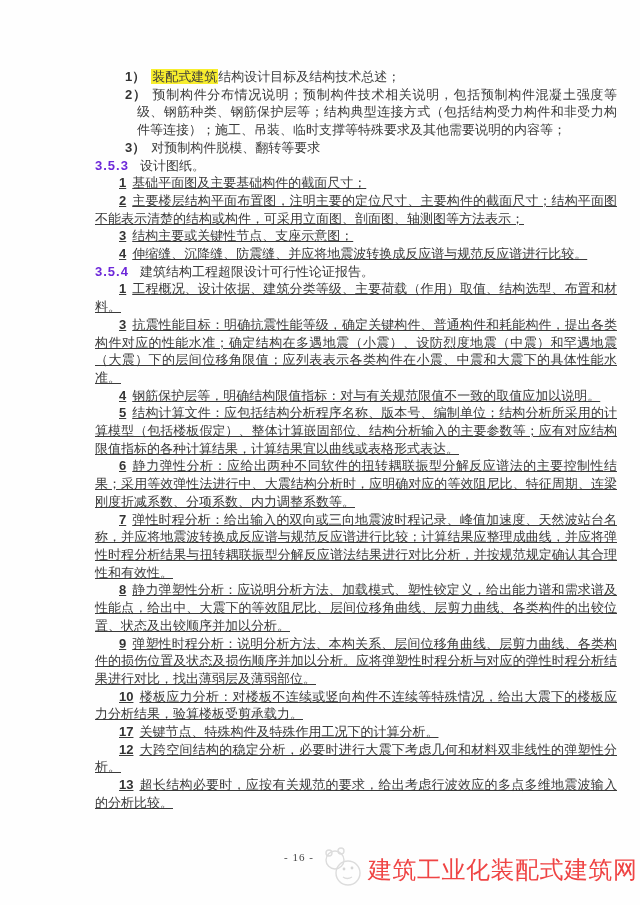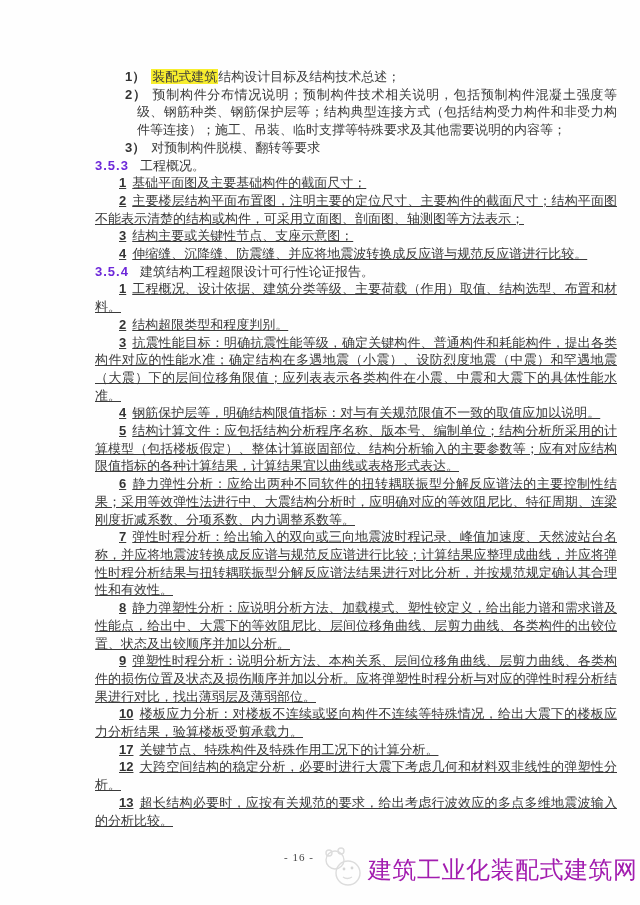--- a/index.html
+++ b/index.html
@@ -38,47 +38,46 @@
     position:absolute;left:284px;top:851px;width:60px;
     font-size:11px;color:#444;letter-spacing:1px;
   }
   .watermark{
     position:absolute;left:322px;top:846px;height:48px;
     display:flex;align-items:center;white-space:nowrap;
     pointer-events:none;
   }
   .wm-text{
     font-family:"Liberation Sans","DejaVu Sans",sans-serif;
-    font-size:24px;color:#a21caf;letter-spacing:0.5px;margin-left:2px;
+    font-size:24px;color:#ef4444;letter-spacing:0.5px;margin-left:2px;
   }
 </style>
 </head>
 <body>
 
 <div class="page">
 
   <div class="content">
 
     <p class="intro"><b class="mk">1）</b><span class="hl">装配式建筑</span><span>结构设计目标及结构技术总述；</span></p>
 
     <p class="intro"><b class="mk">2）</b><span>预制构件分布情况说明；预制构件技术相关说明，包括预制构件混凝土强度等级、钢筋种类、钢筋保护层等；结构典型连接方式（包括结构受力构件和非受力构件等连接）；施工、吊装、临时支撑等特殊要求及其他需要说明的内容等；</span></p>
 
     <p class="intro"><b class="mk">3）</b><span>对预制构件脱模、翻转等要求</span></p>
 
-    <p class="sect"><span class="sectnum">3.5.3</span><span>工程概况。</span></p>
+    <p class="sect"><span class="sectnum">3.5.3</span><span>设计图纸。</span></p>
 
     <p class="clause"><span class="num">1</span><span>基础平面图及主要基础构件的截面尺寸；</span></p>
     <p class="clause"><span class="num">2</span><span>主要楼层结构平面布置图，注明主要的定位尺寸、主要构件的截面尺寸；结构平面图不能表示清楚的结构或构件，可采用立面图、剖面图、轴测图等方法表示；</span></p>
     <p class="clause"><span class="num">3</span><span>结构主要或关键性节点、支座示意图；</span></p>
     <p class="clause"><span class="num">4</span><span>伸缩缝、沉降缝、防震缝、并应将地震波转换成反应谱与规范反应谱进行比较。</span></p>
 
     <p class="sect"><span class="sectnum">3.5.4</span><span>建筑结构工程超限设计可行性论证报告。</span></p>
 
     <p class="clause"><span class="num">1</span><span>工程概况、设计依据、建筑分类等级、主要荷载（作用）取值、结构选型、布置和材料。</span></p>
-    <p class="clause"><span class="num">2</span><span>结构超限类型和程度判别。</span></p>
     <p class="clause"><span class="num">3</span><span>抗震性能目标：明确抗震性能等级，确定关键构件、普通构件和耗能构件，提出各类构件对应的性能水准；确定结构在多遇地震（小震）、设防烈度地震（中震）和罕遇地震（大震）下的层间位移角限值；应列表表示各类构件在小震、中震和大震下的具体性能水准。</span></p>
     <p class="clause"><span class="num">4</span><span>钢筋保护层等，明确结构限值指标：对与有关规范限值不一致的取值应加以说明。</span></p>
     <p class="clause"><span class="num">5</span><span>结构计算文件：应包括结构分析程序名称、版本号、编制单位；结构分析所采用的计算模型（包括楼板假定）、整体计算嵌固部位、结构分析输入的主要参数等；应有对应结构限值指标的各种计算结果，计算结果宜以曲线或表格形式表达。</span></p>
     <p class="clause"><span class="num">6</span><span>静力弹性分析：应给出两种不同软件的扭转耦联振型分解反应谱法的主要控制性结果；采用等效弹性法进行中、大震结构分析时，应明确对应的等效阻尼比、特征周期、连梁刚度折减系数、分项系数、内力调整系数等。</span></p>
     <p class="clause"><span class="num">7</span><span>弹性时程分析：给出输入的双向或三向地震波时程记录、峰值加速度、天然波站台名称，并应将地震波转换成反应谱与规范反应谱进行比较；计算结果应整理成曲线，并应将弹性时程分析结果与扭转耦联振型分解反应谱法结果进行对比分析，并按规范规定确认其合理性和有效性。</span></p>
     <p class="clause"><span class="num">8</span><span>静力弹塑性分析：应说明分析方法、加载模式、塑性铰定义，给出能力谱和需求谱及性能点，给出中、大震下的等效阻尼比、层间位移角曲线、层剪力曲线、各类构件的出铰位置、状态及出铰顺序并加以分析。</span></p>
     <p class="clause"><span class="num">9</span><span>弹塑性时程分析：说明分析方法、本构关系、层间位移角曲线、层剪力曲线、各类构件的损伤位置及状态及损伤顺序并加以分析。应将弹塑性时程分析与对应的弹性时程分析结果进行对比，找出薄弱层及薄弱部位。</span></p>
     <p class="clause"><span class="num">10</span><span>楼板应力分析：对楼板不连续或竖向构件不连续等特殊情况，给出大震下的楼板应力分析结果，验算楼板受剪承载力。</span></p>
     <p class="clause"><span class="num">17</span><span>关键节点、特殊构件及特殊作用工况下的计算分析。</span></p>
     <p class="clause"><span class="num">12</span><span>大跨空间结构的稳定分析，必要时进行大震下考虑几何和材料双非线性的弹塑性分析。</span></p>

